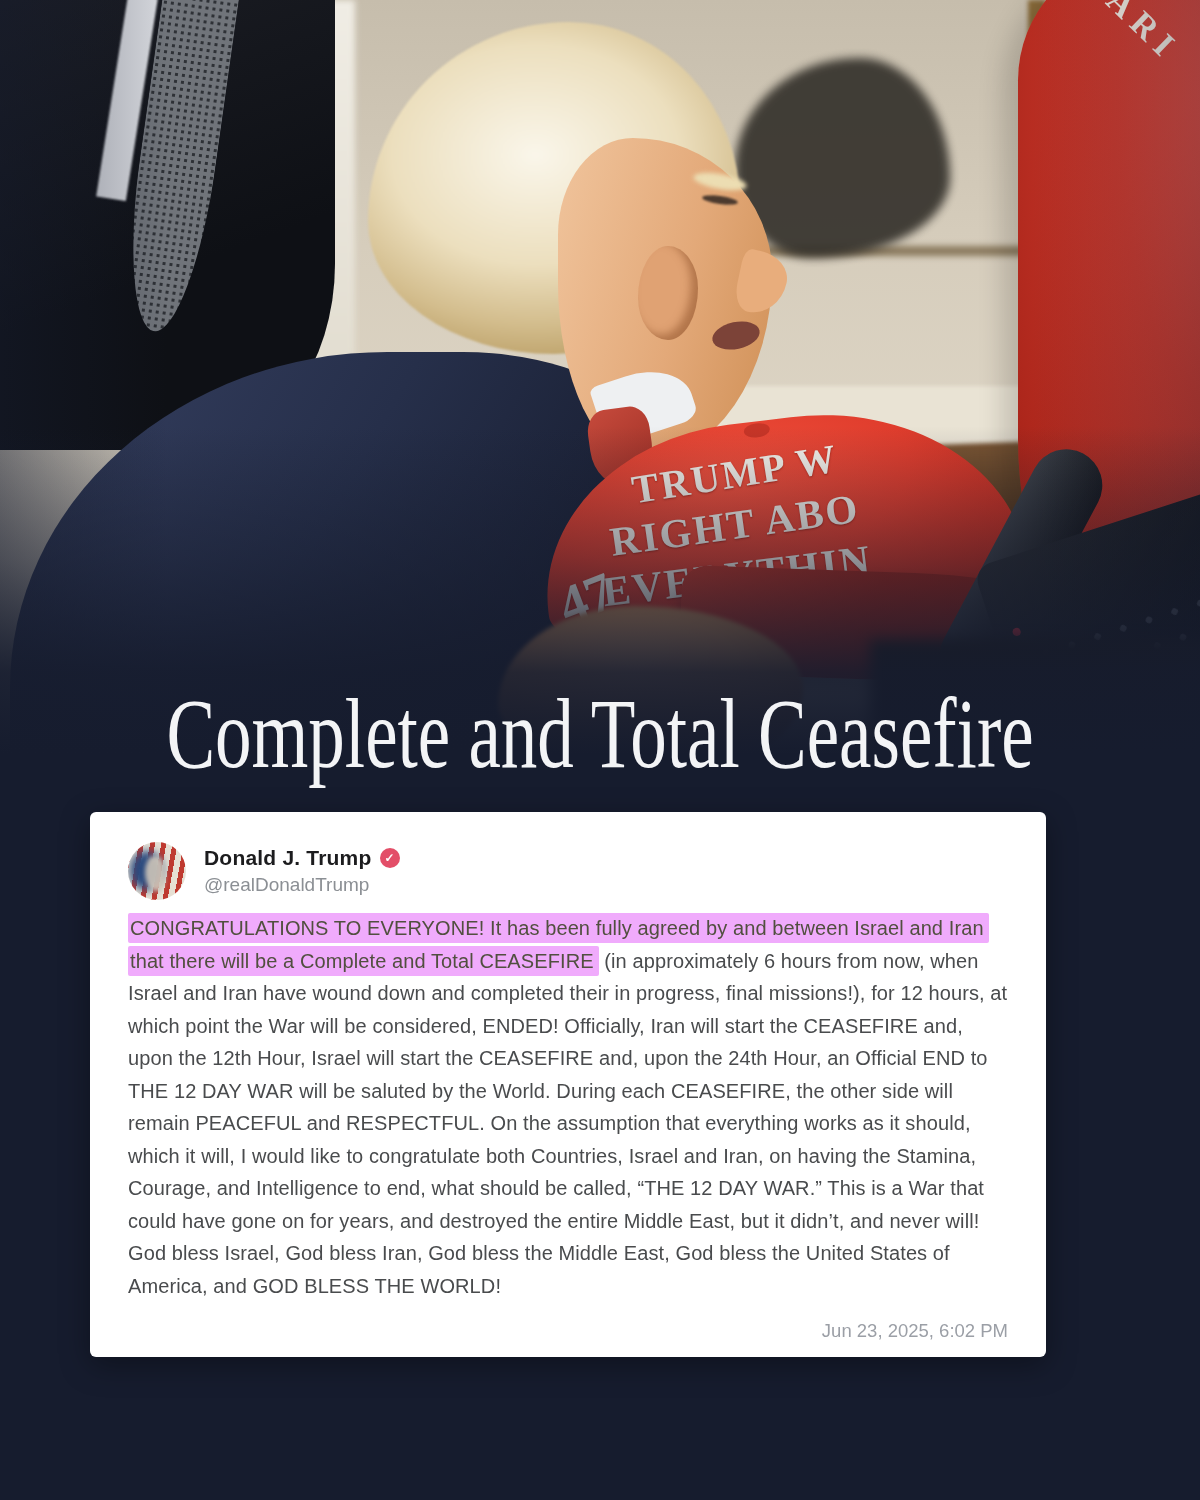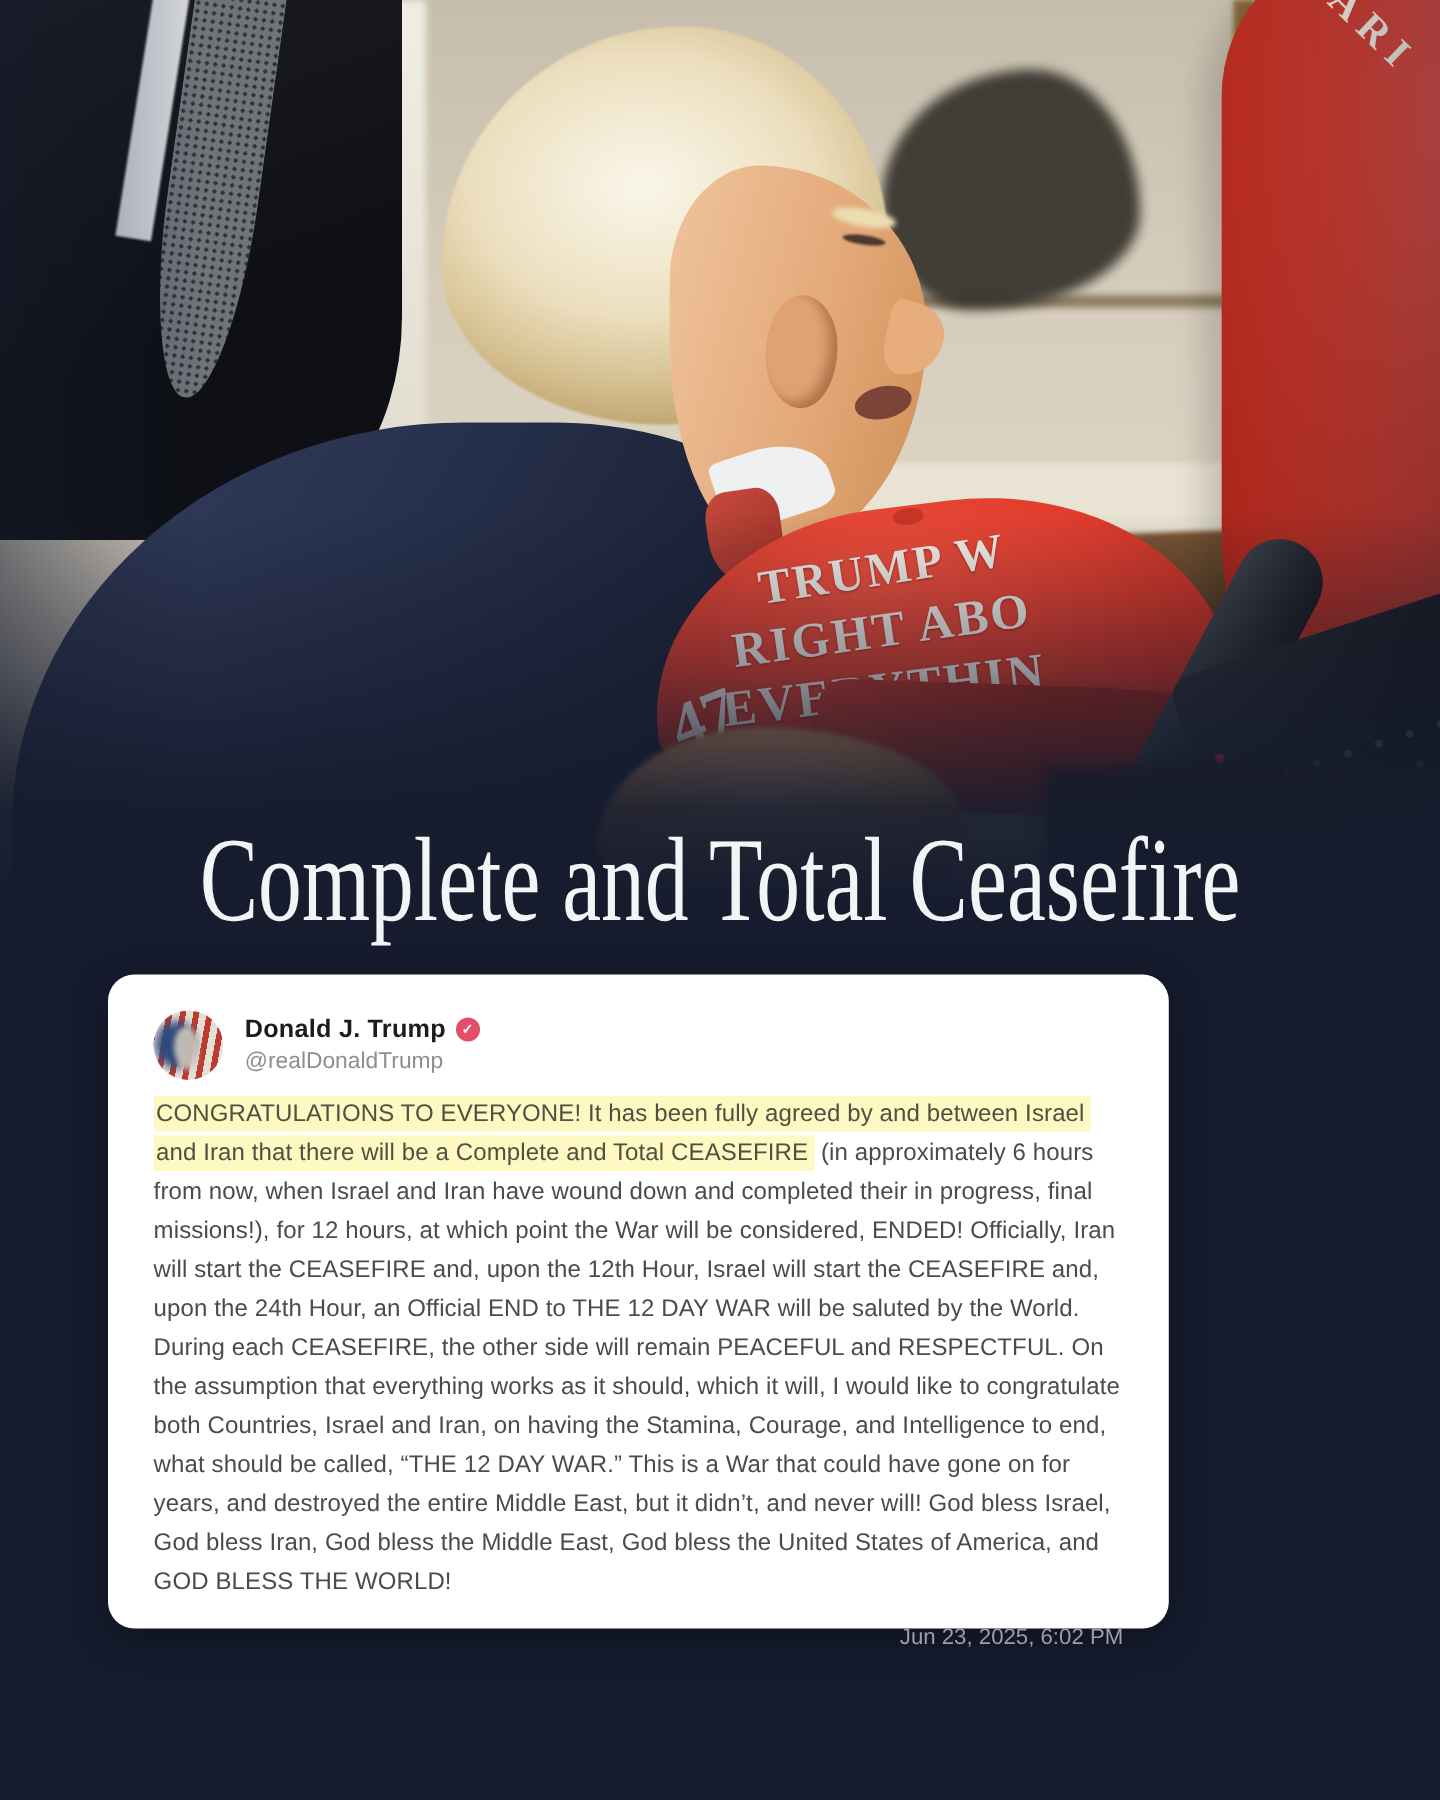--- a/index.html
+++ b/index.html
@@ -92,37 +92,37 @@
      radial-gradient(125% 95% at 50% 28%,rgba(22,28,46,0) 58%,rgba(22,28,46,.30) 100%);}
   .fade-bottom{inset:0;background:linear-gradient(180deg,rgba(22,28,46,0) 0%,rgba(22,28,46,0) 52%,
      rgba(22,28,46,.45) 68%,rgba(22,28,46,.92) 82%,#161c2e 92%);}
 
   
   .title{position:absolute;left:0;right:0;top:676px;margin:0;text-align:center;
          font-family:"Liberation Serif",serif;font-weight:400;font-size:100px;line-height:1.15;
          color:#f3f4f6;white-space:nowrap;transform:scaleX(.73);transform-origin:50% 50%;}
 
   
-  .card{position:absolute;left:90px;top:812px;width:884px;height:545px;background:#ffffff;
-        border-radius:22px;box-sizing:border-box;padding:30px 38px 26px 38px;
+  .card{position:absolute;left:90px;top:812px;width:956px;height:545px;background:#ffffff;
+        border-radius:6px;box-sizing:border-box;padding:30px 38px 26px 38px;
         box-shadow:0 8px 30px rgba(0,0,0,.35);}
   .card-header{display:flex;align-items:center;gap:18px;height:58px;}
   .avatar{width:58px;height:58px;border-radius:50%;position:relative;overflow:hidden;flex:0 0 58px;
           background:repeating-linear-gradient(100deg,#bf3a30 0 5px,#e6e0d4 5px 11px);}
   .avatar .blue{position:absolute;left:4%;top:16%;width:56%;height:66%;background:#2b4a7e;
           border-radius:50%;filter:blur(4px);}
   .avatar .face-swoosh{position:absolute;left:30%;top:24%;width:34%;height:60%;background:#d8cdbd;
           border-radius:50% 50% 40% 60%;filter:blur(2px);opacity:.85;}
   .name-row{display:flex;align-items:center;gap:8px;}
   .display-name{font-size:21px;font-weight:bold;color:#1c1c1e;letter-spacing:.2px;}
   .badge{display:inline-flex;align-items:center;justify-content:center;width:20px;height:20px;
          border-radius:50%;background:#e34e68;color:#fff;font-size:12px;font-weight:bold;}
   .handle{font-size:19px;color:#8b8f94;margin-top:4px;}
   .post-body{margin:12px 0 0 0;font-size:20px;line-height:32.5px;color:#494b4d;letter-spacing:.1px;}
-  .post-body mark{background:#fef9c3;color:#514f3f;padding:4px 5px 4px 2px;border-radius:2px;
+  .post-body mark{background:#f0abfc;color:#514f3f;padding:4px 5px 4px 2px;border-radius:2px;
          -webkit-box-decoration-break:clone;box-decoration-break:clone;}
   .signature{margin:16px 0 0 0;font-size:20px;line-height:30px;color:#3f4143;letter-spacing:.1px;}
   .timestamp{margin-top:18px;text-align:right;font-size:18.5px;color:#9b9fa6;}
 
   
   .footer{position:absolute;left:0;right:0;top:1372px;display:flex;align-items:center;
           justify-content:center;gap:30px;}
   .wh-building{position:relative;width:155px;height:90px;}
   .wh-building *{position:absolute;}
   .bflag{left:70px;top:0;width:17px;height:10px;background:#a23b3b;}

